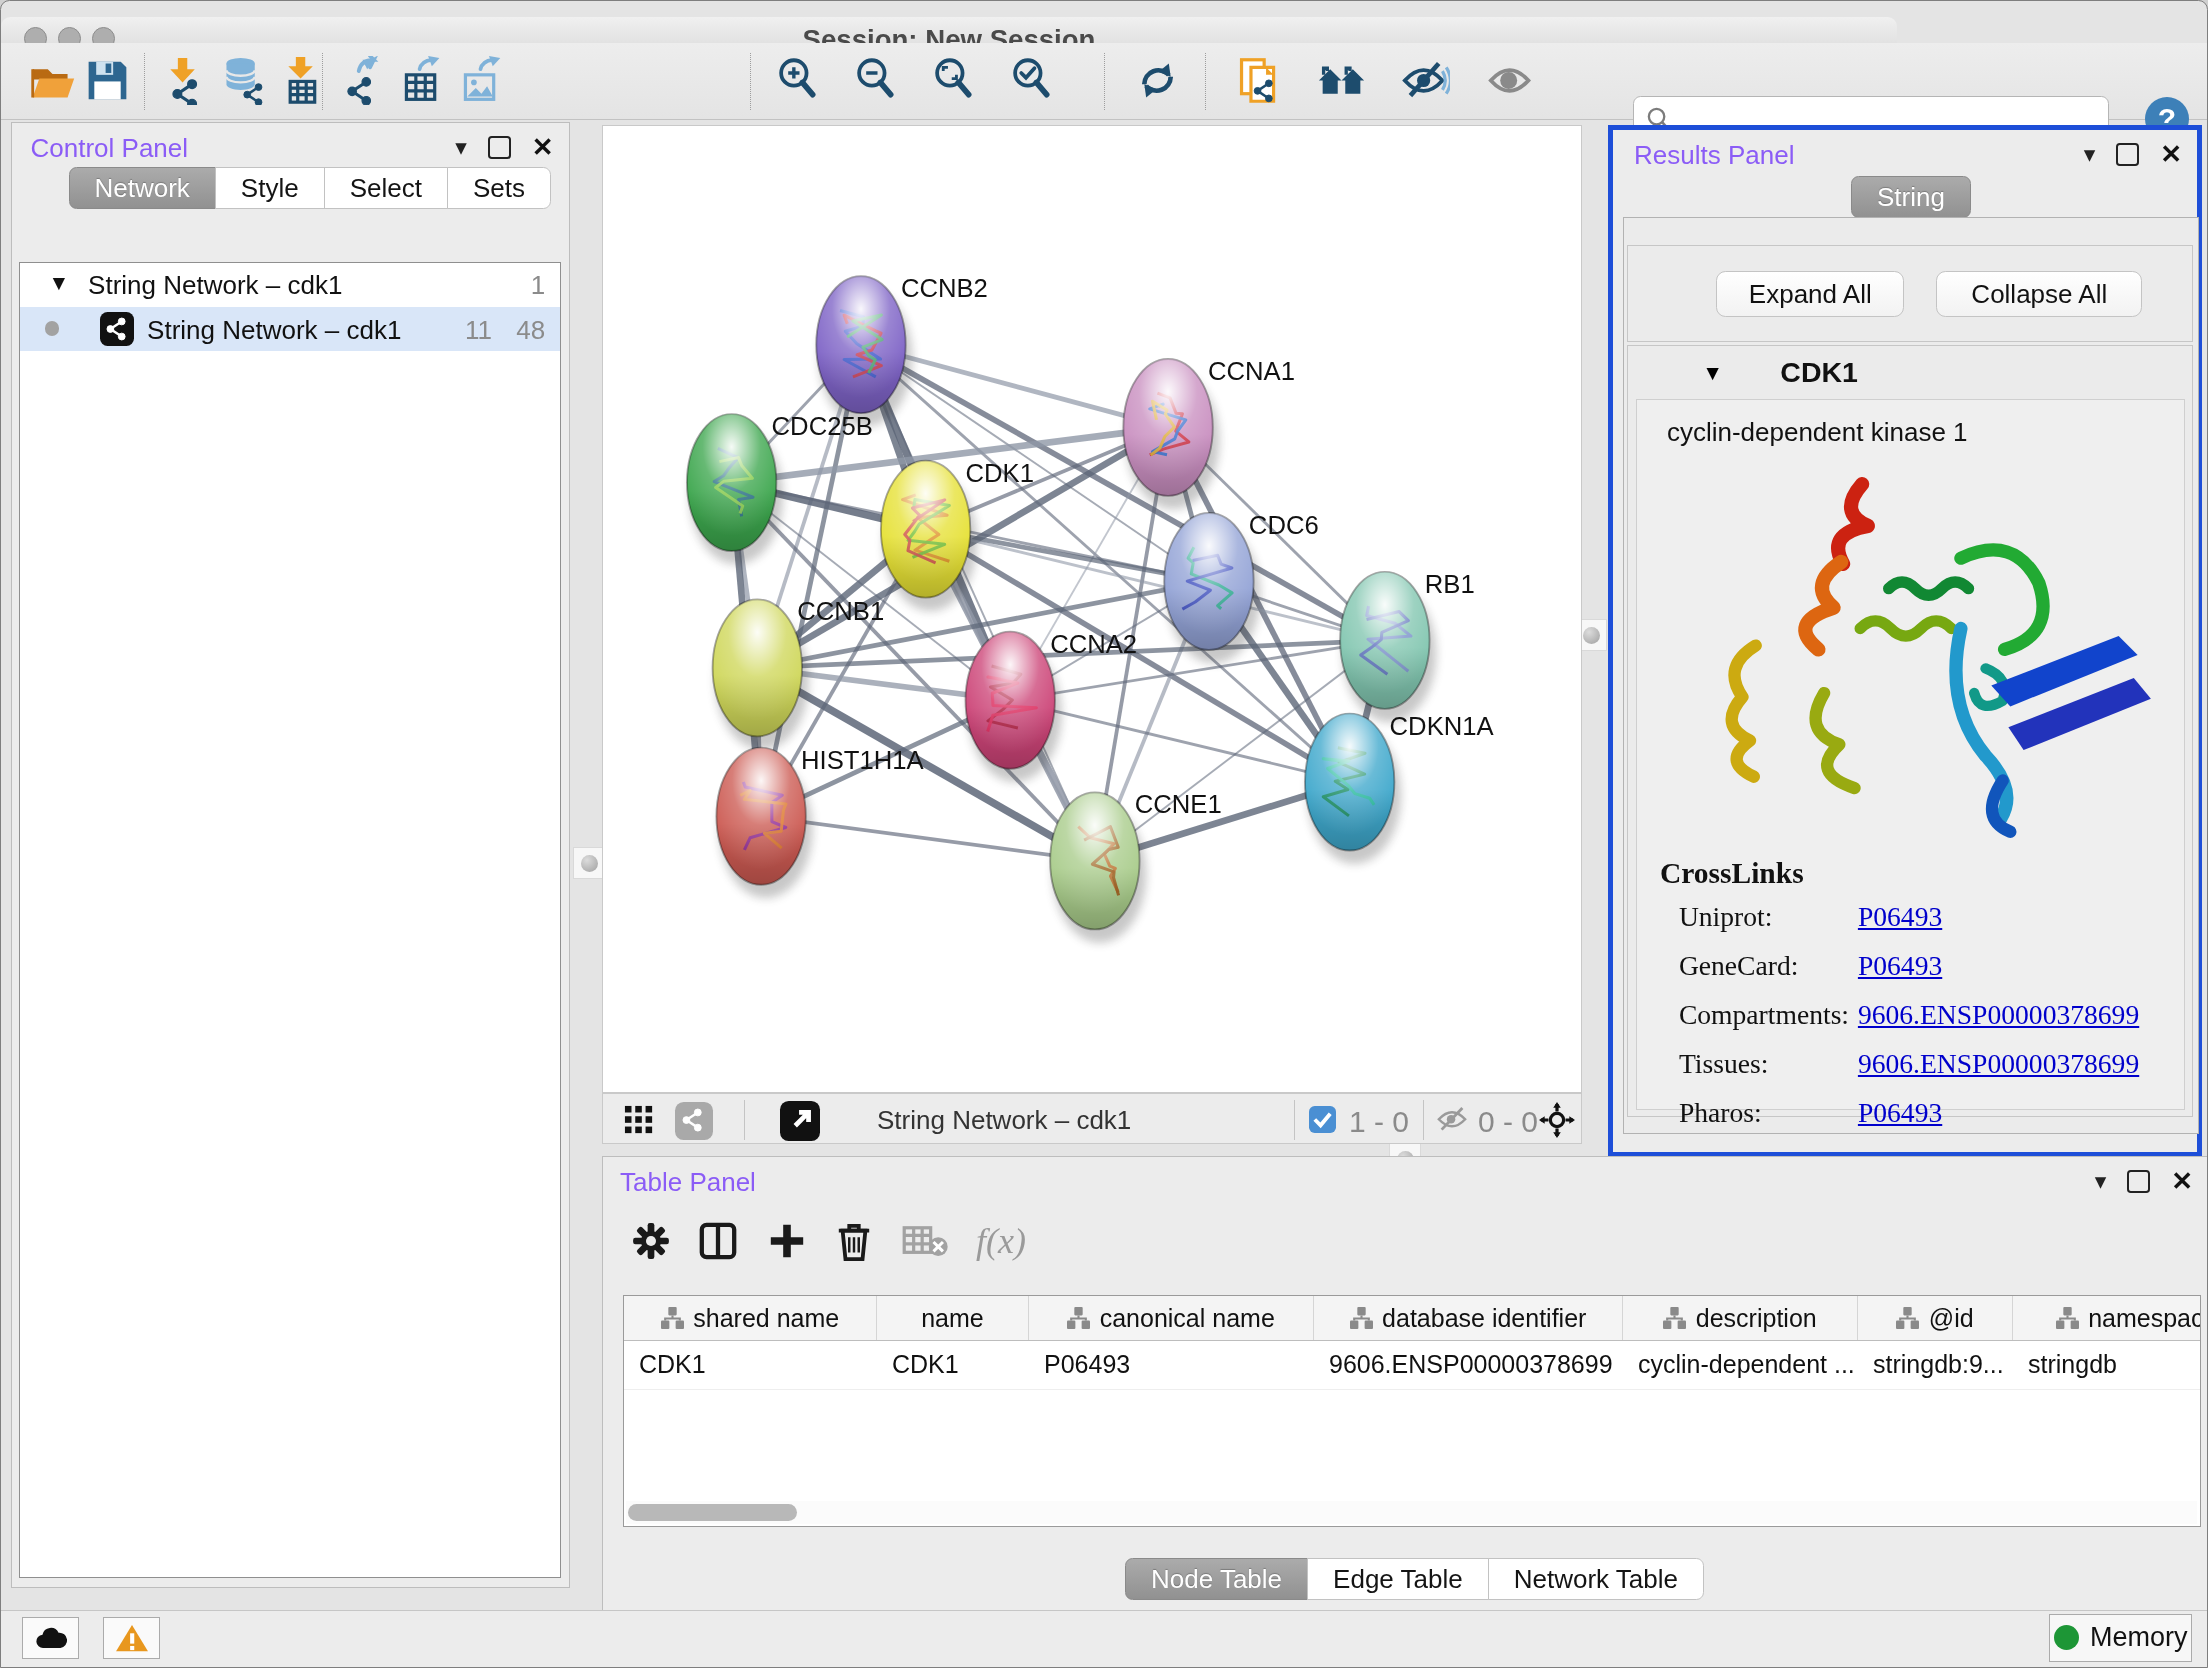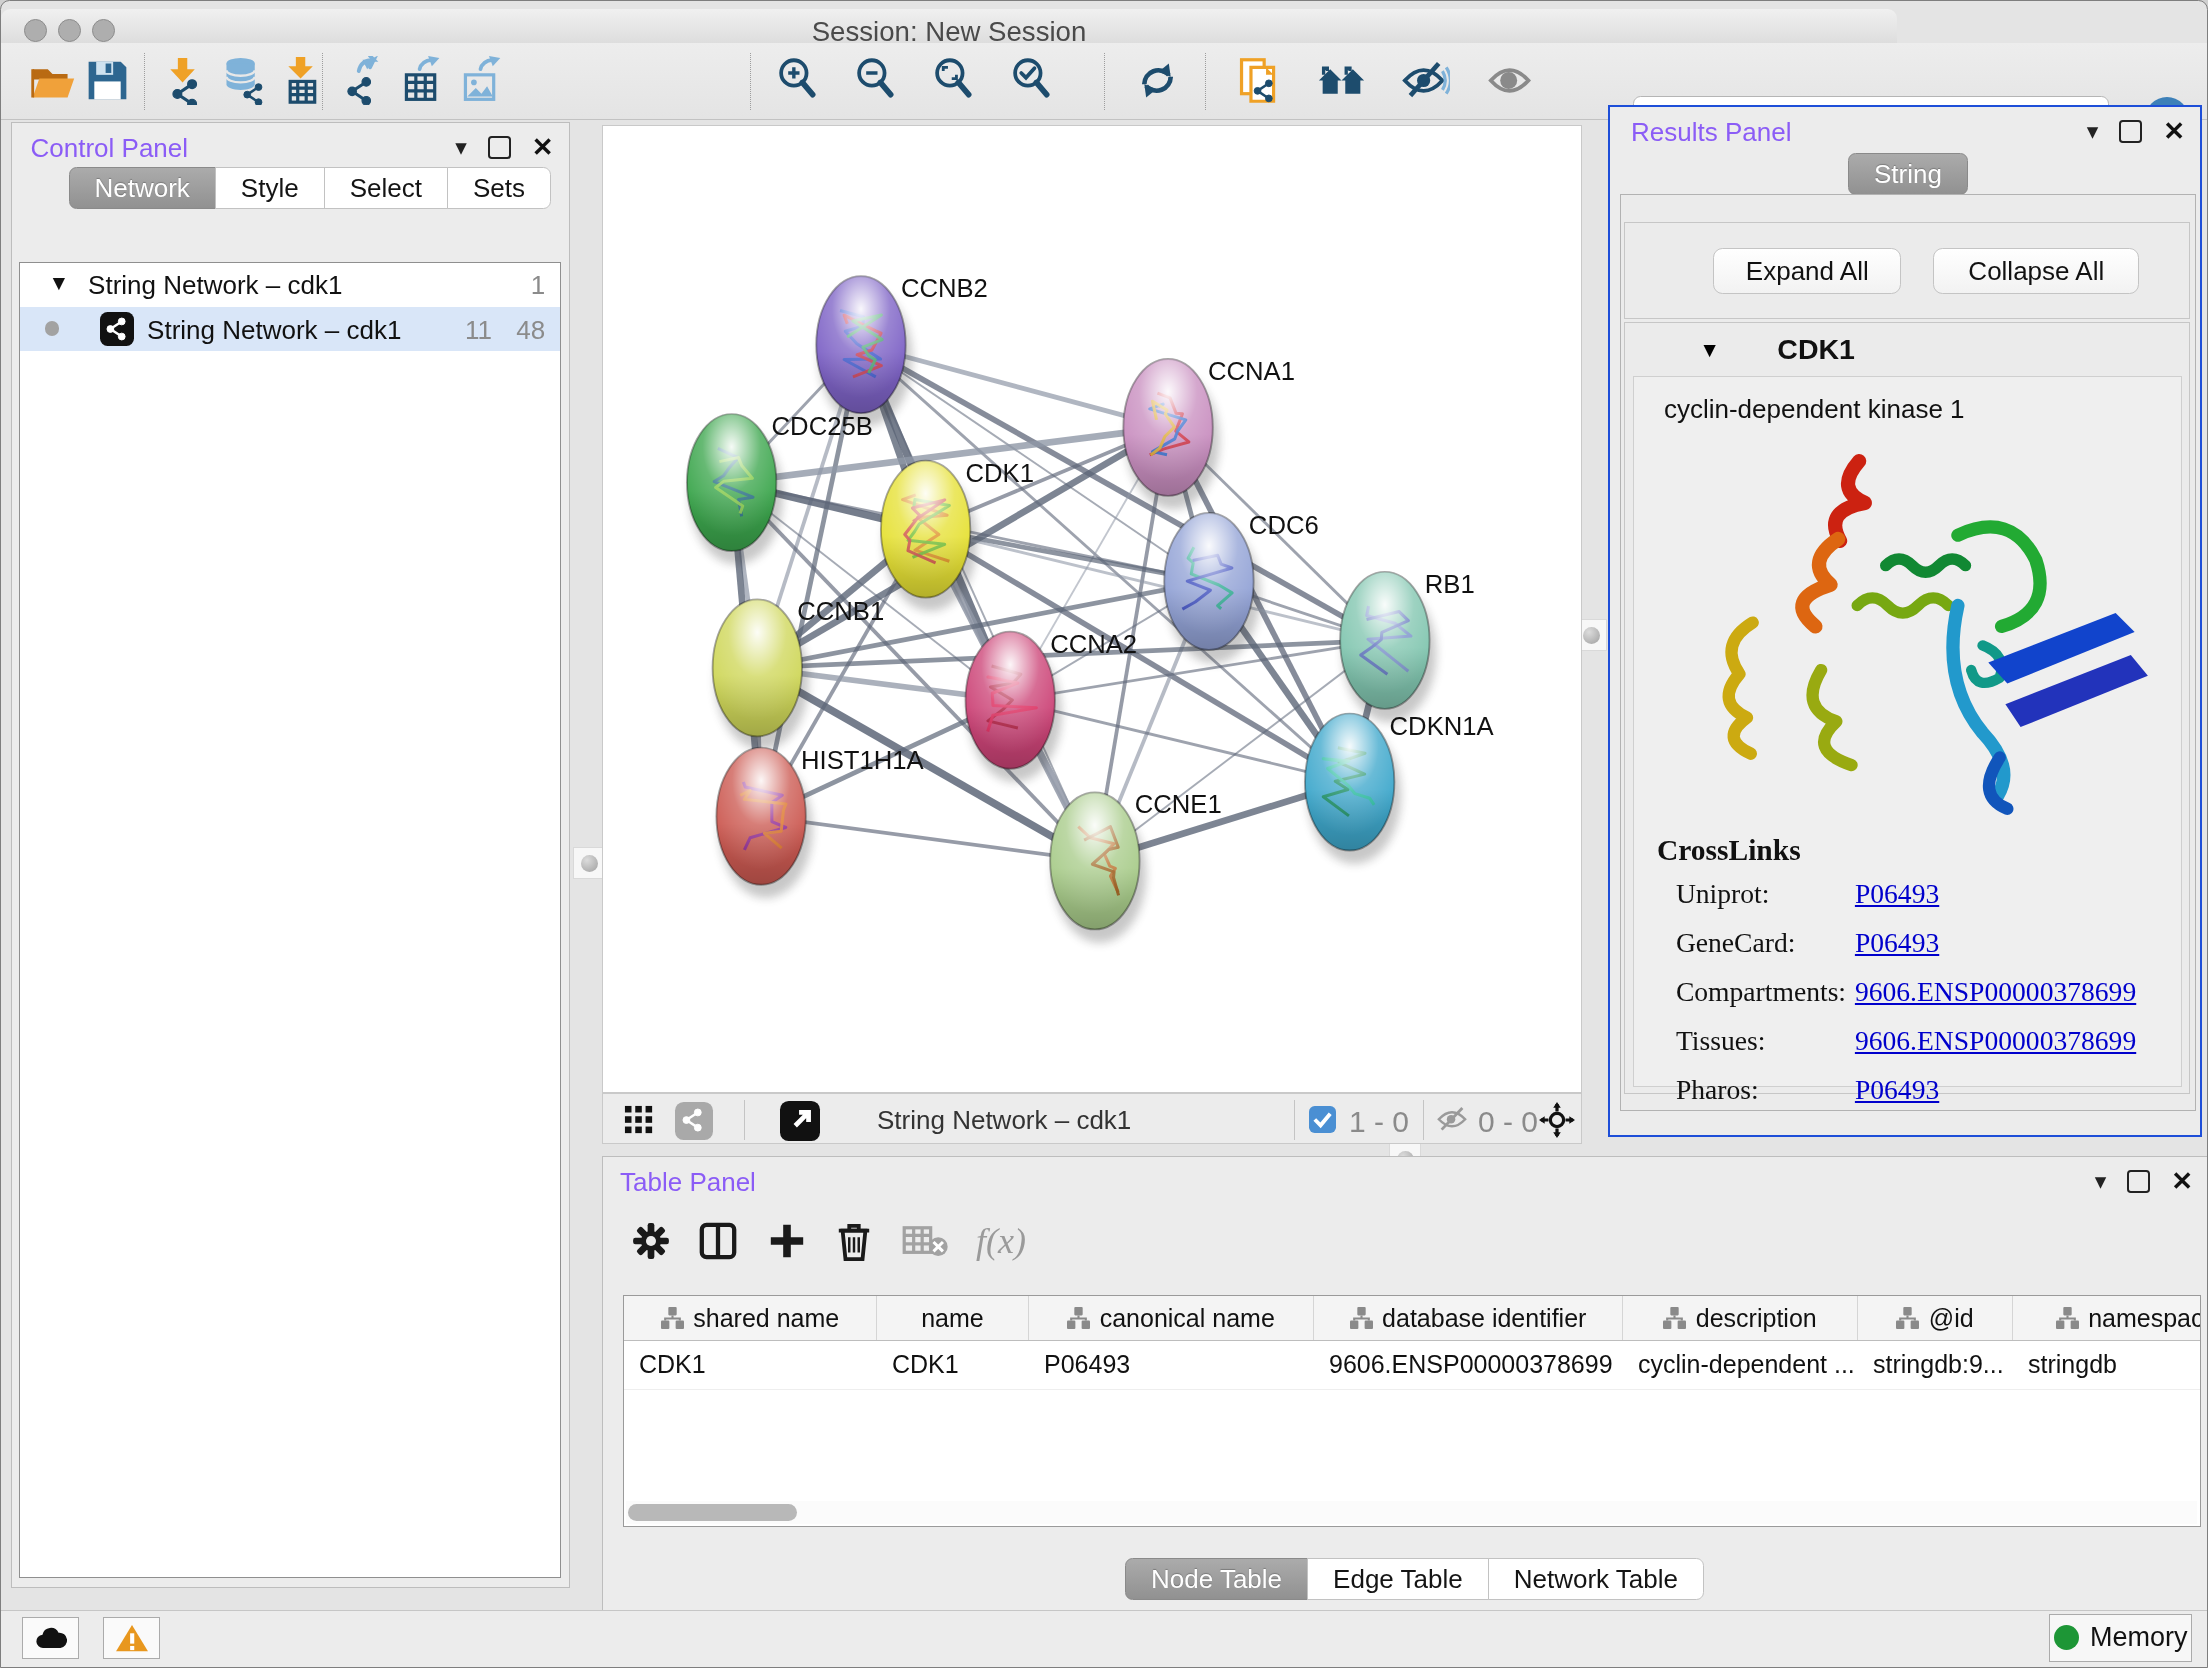--- a/index.html
+++ b/index.html
@@ -1,23 +1,23 @@
 <!DOCTYPE html>
 <html style="font-size:15px"><head>
 <meta charset="utf-8">
 <style>
   html,body{margin:0;padding:0;background:#d0d0d0;}
   .win{position:relative;width:2208px;height:1668px;background:#e4e4e4;
        font-family:"Liberation Sans",sans-serif;overflow:hidden;
        border:1px solid #7e7e7e;box-sizing:border-box;border-radius:9.5px 9.5px 0 0;}
   .abs{position:absolute;}
   
-  .titlebar{left:0;top:8px;width:1896px;height:42px;
+  .titlebar{left:0;top:16px;width:1896px;height:42px;
     background:linear-gradient(#f0f0f0,#d9d9d9);border-bottom:1px solid #ababab;
-    border-radius:9.5px 9.5px 0 0;}
+    border-radius:9.5px 9.5px 0 0;font-weight:bold;}
   .tl{position:absolute;top:9.5px;width:23px;height:23px;border-radius:50%;
       background:#aeaeae;border:1px solid #8d8d8d;box-sizing:border-box;}
   .title-text{position:absolute;top:6.7px;width:100%;text-align:center;
       font-size:27.6px;color:#4a4a4a;}
   
   .toolbar{left:0;top:42px;width:2208px;height:76px;background:linear-gradient(#ededed,#e4e4e4);
       border-bottom:1px solid #c2c2c2;}
   .tbi{position:absolute;top:13.3px;width:49px;height:49px;cursor:pointer;}
   .tbsep{position:absolute;top:9.5px;width:0;height:57px;border-left:1.9px dotted #9d9d9d;}
   .searchbox{position:absolute;left:1632px;top:53px;width:474px;height:44px;background:#fff;
@@ -56,22 +56,22 @@
       background:radial-gradient(circle at 35% 30%,#dcdcdc,#9f9f9f);}
   
   .netview{left:601px;top:124px;width:980px;height:968px;background:#fff;
       border:1px solid #c9c9c9;box-sizing:border-box;}
   .netstatus{left:601px;top:1092px;width:980px;height:51px;background:#ececec;
       border:1px solid #c9c9c9;box-sizing:border-box;}
   .netstatus .nm{position:absolute;left:274px;top:10.5px;font-size:26px;color:#333;}
   .ns-sep{position:absolute;top:5.7px;height:40px;border-left:1px solid #c4c4c4;}
   .ns-gray{color:#8a8a8a;font-size:30px;}
   
-  .rpanel{left:1607px;top:104px;width:594px;height:1032px;background:#ececec;
-      border:2px solid #1d4ed8;box-sizing:border-box;}
+  .rpanel{left:1607px;top:124px;width:594px;height:1032px;background:#ececec;
+      border:5px solid #1d4ed8;box-sizing:border-box;}
   .rp-outer{position:absolute;left:9.5px;top:87px;width:574px;height:915px;
       border:1px solid #b2b2b2;background:#ebebeb;}
   .rp-btnbox{position:absolute;left:3.8px;top:27px;width:564px;height:95px;border:1px solid #c6c6c6;background:#ebebeb;}
   .btn{background:linear-gradient(#ffffff,#f2f2f2);border:1px solid #c4c4c4;border-radius:9.5px;
       font-size:26px;color:#111;text-align:center;cursor:pointer;margin-left:6px;}
   .rp-section{position:absolute;left:3.8px;top:127px;width:564px;height:770px;border:1px solid #c6c6c6;background:#ebebeb;}
   .rp-content{position:absolute;left:7.6px;top:53px;width:547px;height:709px;border:1px solid #cfcfcf;background:#efefef;}
   .xl-row{position:relative;height:49px;font-family:"Liberation Serif",serif;font-size:27.6px;color:#111;}
   .xl-row .lab{position:absolute;left:42px;top:7.6px;}
   .xl-row a{position:absolute;left:221px;top:7.6px;color:#0000cc;text-decoration:underline;cursor:pointer;}

